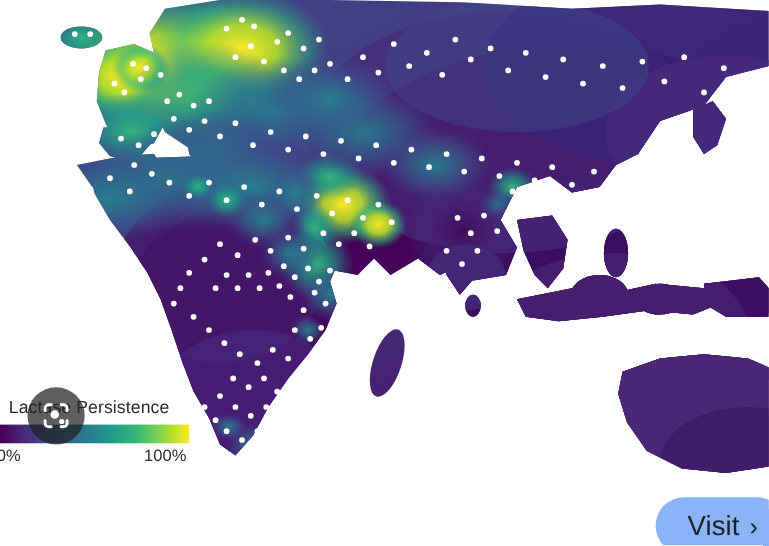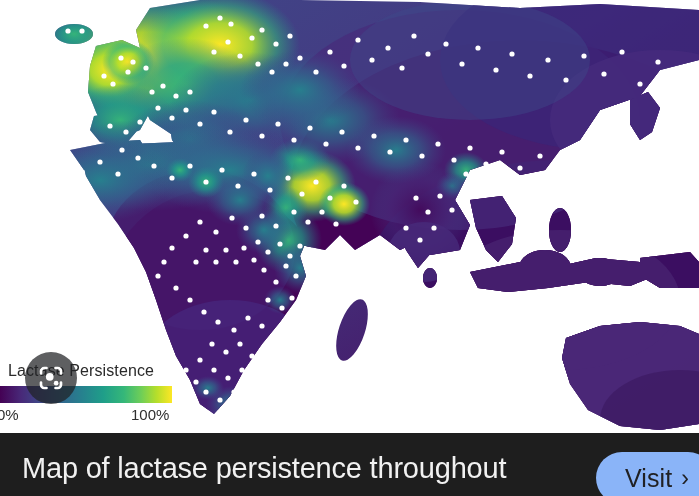--- a/index.html
+++ b/index.html
@@ -515,22 +515,19 @@
         <path d="M4 8.4V6.6A2.6 2.6 0 0 1 6.6 4h1.8"></path>
         <path d="M15.6 4h1.8A2.6 2.6 0 0 1 20 6.6v1.8"></path>
         <path d="M20 15.6v1.8a2.6 2.6 0 0 1-2.6 2.6h-1.8"></path>
         <path d="M8.4 20H6.6A2.6 2.6 0 0 1 4 17.4v-1.8"></path>
         <circle cx="11" cy="11" r="3.1" fill="#ffffff" stroke="none"></circle>
         <circle cx="16.1" cy="16.1" r="1.85" fill="#ffffff" stroke="none"></circle>
       </svg>
     </button>
   </div>
 
-  <div id="bottom-bar">
-    <div id="bottom-title">Map of lactase persistence throughout</div>
-  </div>
 
   <button id="visit-button">
     <span id="visit-label">Visit</span>
     <span id="visit-chevron">›</span>
   </button>
 
 </div>
 
 </body></html>

